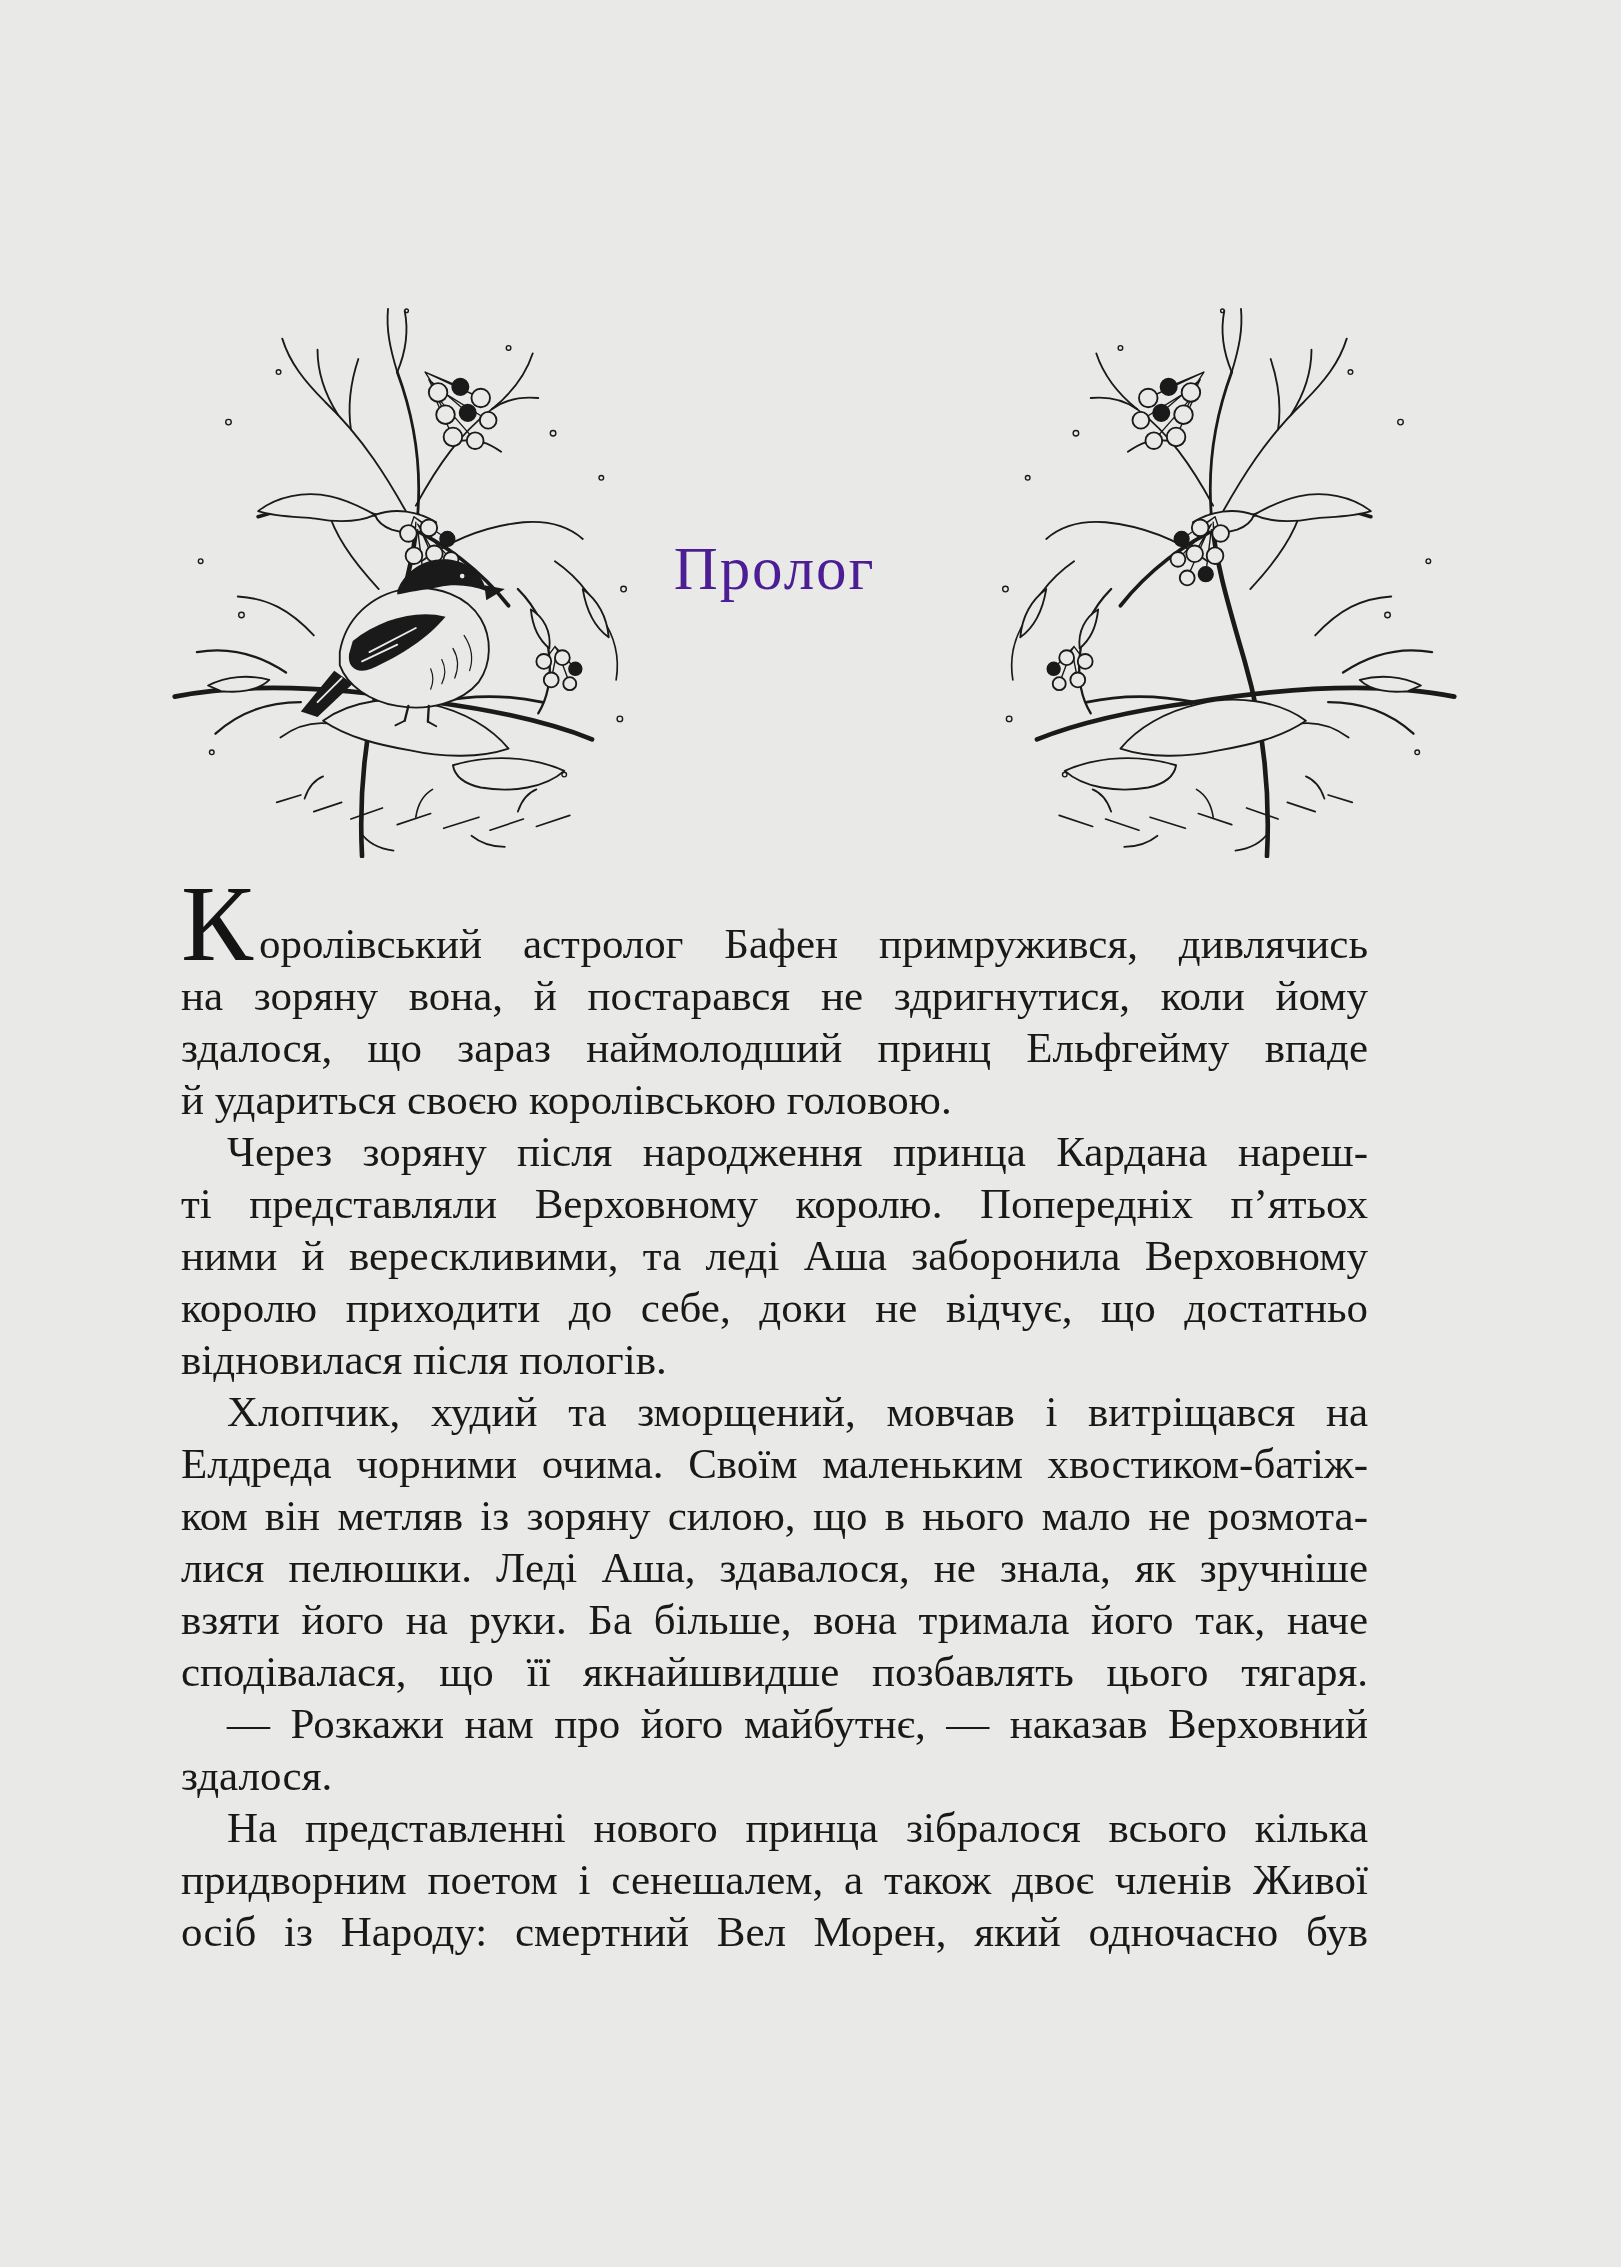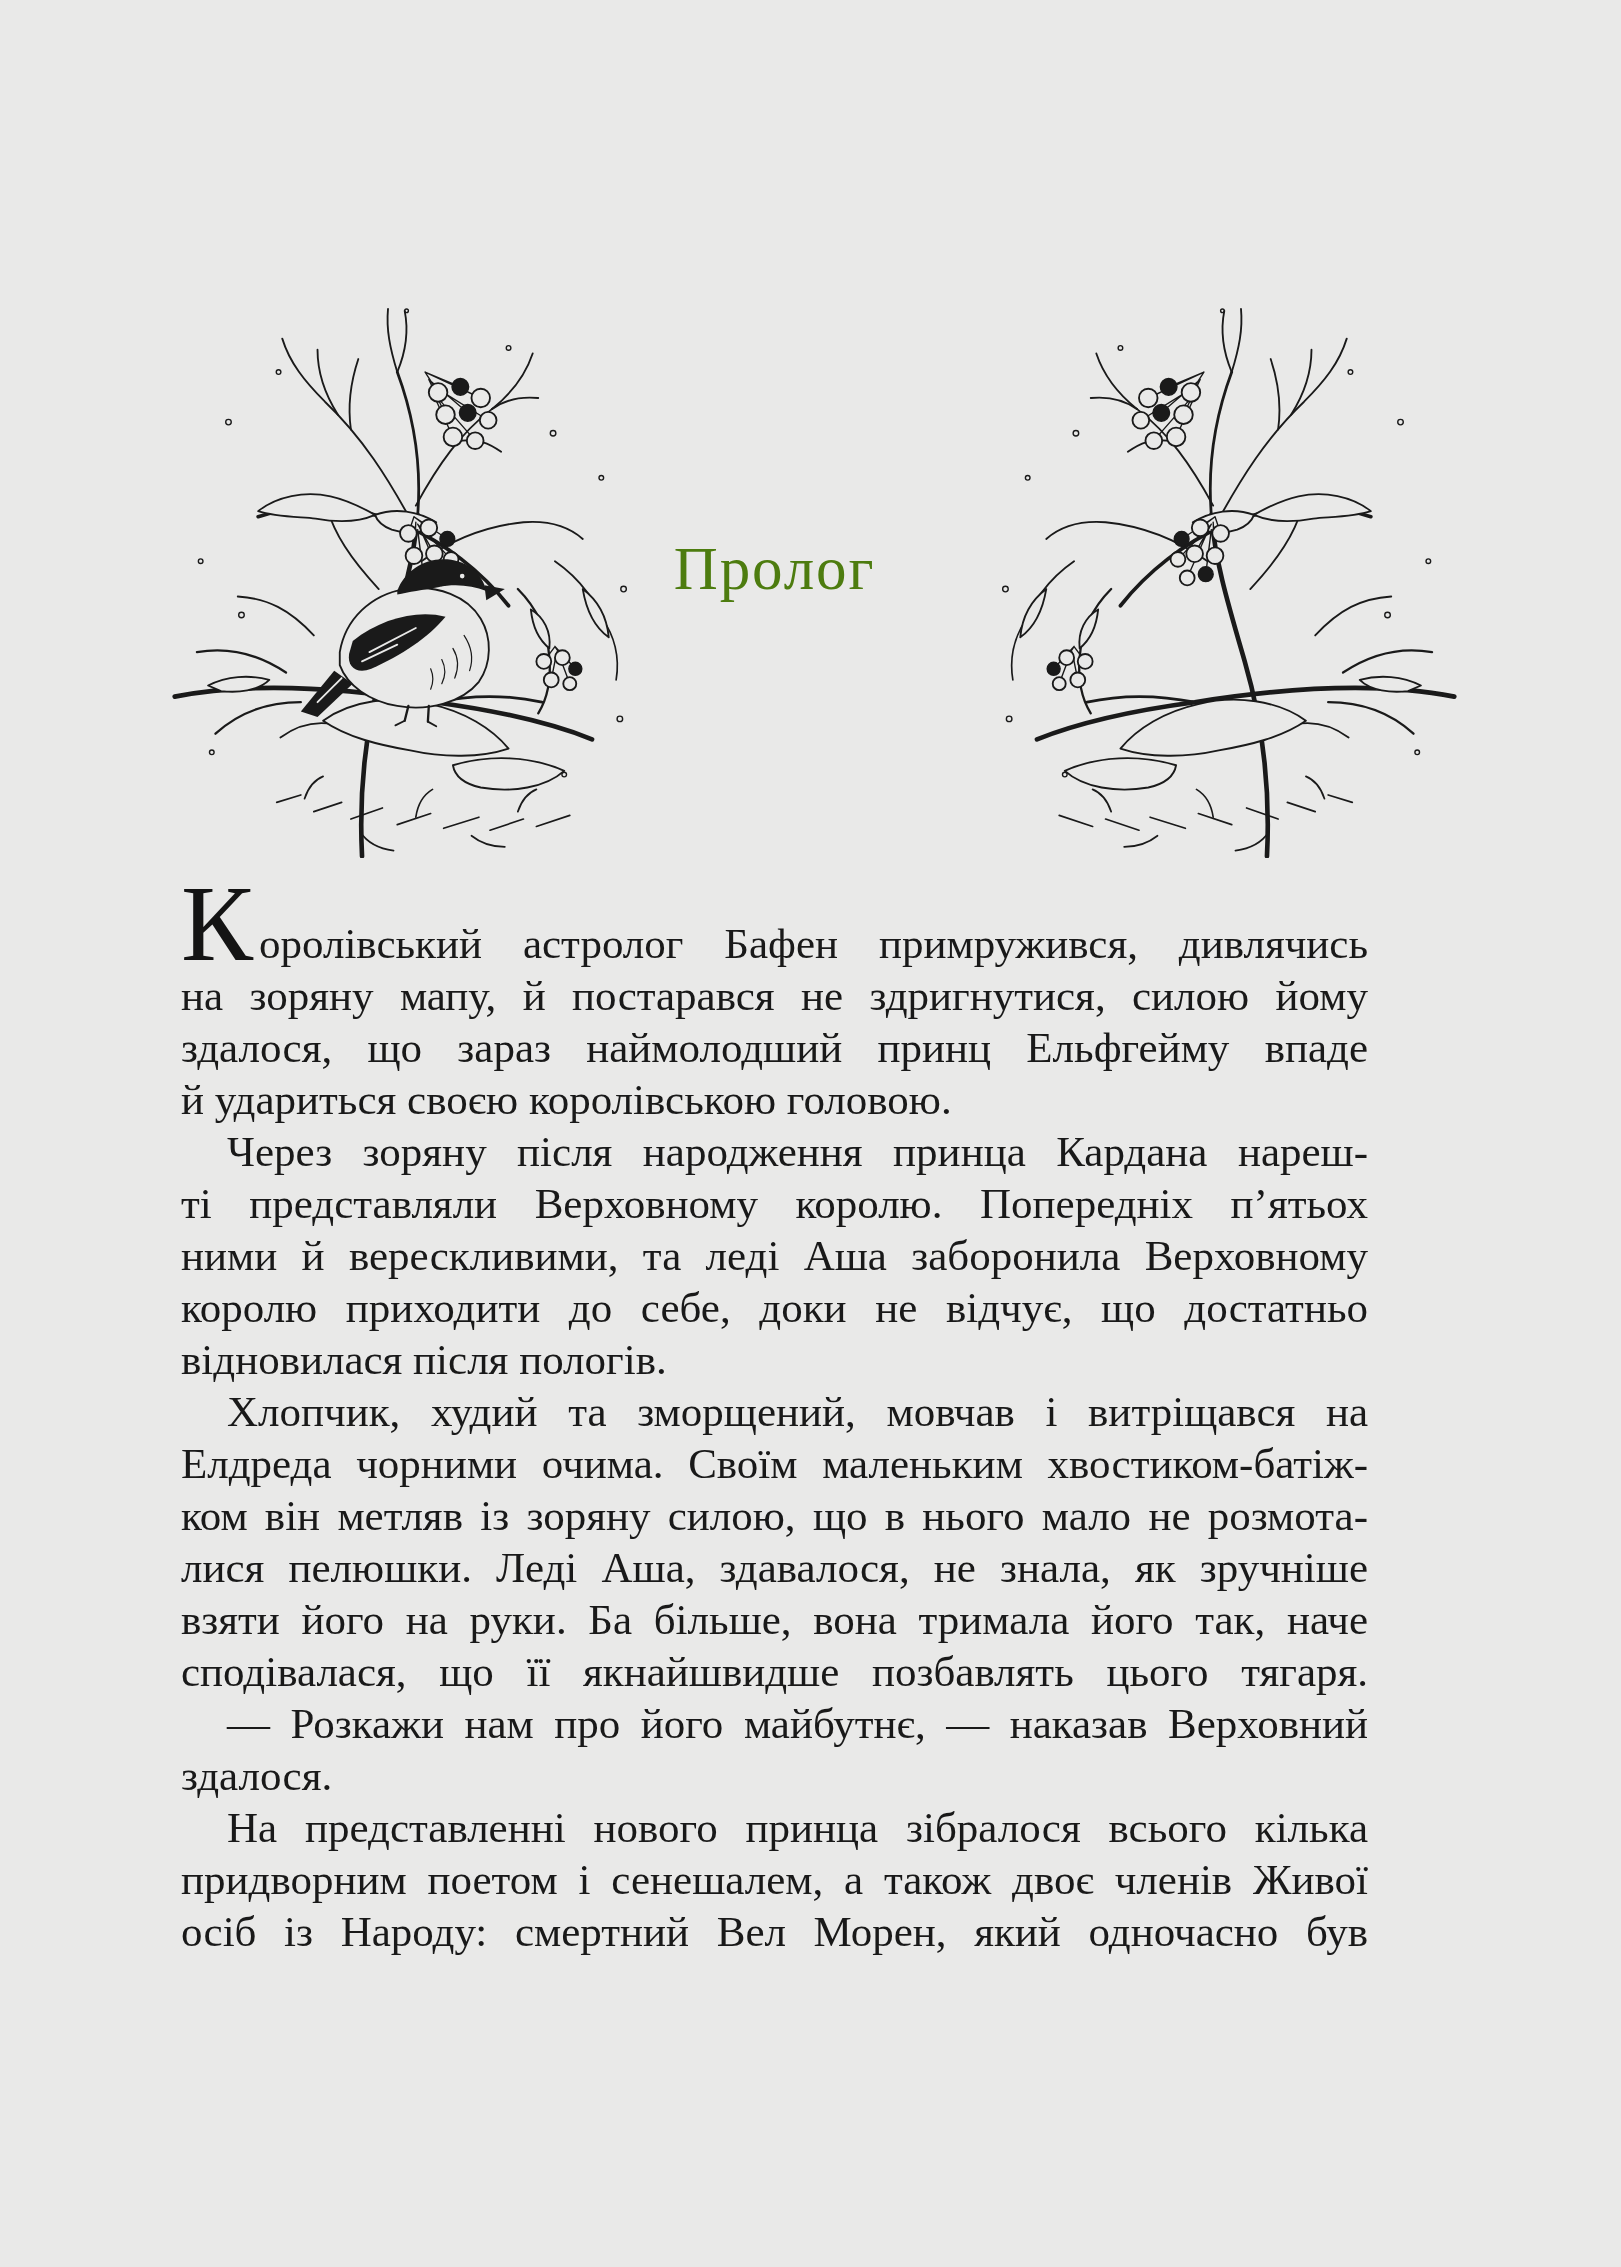--- a/index.html
+++ b/index.html
@@ -15,21 +15,21 @@
   
   .chapter-title{
     position:absolute;
     left:181px; top:534px;
     width:1187px;
     margin:0;
     font-size:61px;
     font-weight:400;
     letter-spacing:1.9px;
     text-align:center;
-    color:#4d7c0f;
+    color:#4c1d95;
   }
   
   .body-text{
     position:absolute;
     left:181px; top:918px;
     width:1187px;
     font-size:43px;
     color:#191919;
   }
   .line{
@@ -184,21 +184,21 @@
   <div class="illo right">
     <svg viewBox="0 0 580 620" width="538" height="575">
       <use href="#branch-art" transform="translate(580,0) scale(-1,1)"></use>
     </svg>
   </div>
 
   <h1 class="chapter-title">Пролог</h1>
 
   <div class="body-text">
       <div class="line dropcap-line"><span class="drop-cap">К</span>оролівський астролог Бафен примружився, дивлячись</div>
-      <div class="line">на зоряну мапу, й постарався не здригнутися, силою йому</div>
+      <div class="line">на зоряну вона, й постарався не здригнутися, коли йому</div>
       <div class="line">здалося, що зараз наймолодший принц Ельфгейму впаде</div>
       <div class="line no-justify">й удариться своєю королівською головою.</div>
       <div class="line indent">Через зоряну після народження принца Кардана нареш-</div>
       <div class="line">ті представляли Верховному королю. Попередніх п’ятьох</div>
       <div class="line">ними й верескливими, та леді Аша заборонила Верховному</div>
       <div class="line">королю приходити до себе, доки не відчує, що достатньо</div>
       <div class="line no-justify">відновилася після пологів.</div>
       <div class="line indent">Хлопчик, худий та зморщений, мовчав і витріщався на</div>
       <div class="line">Елдреда чорними очима. Своїм маленьким хвостиком-батіж-</div>
       <div class="line">ком він метляв із зоряну силою, що в нього мало не розмота-</div>

